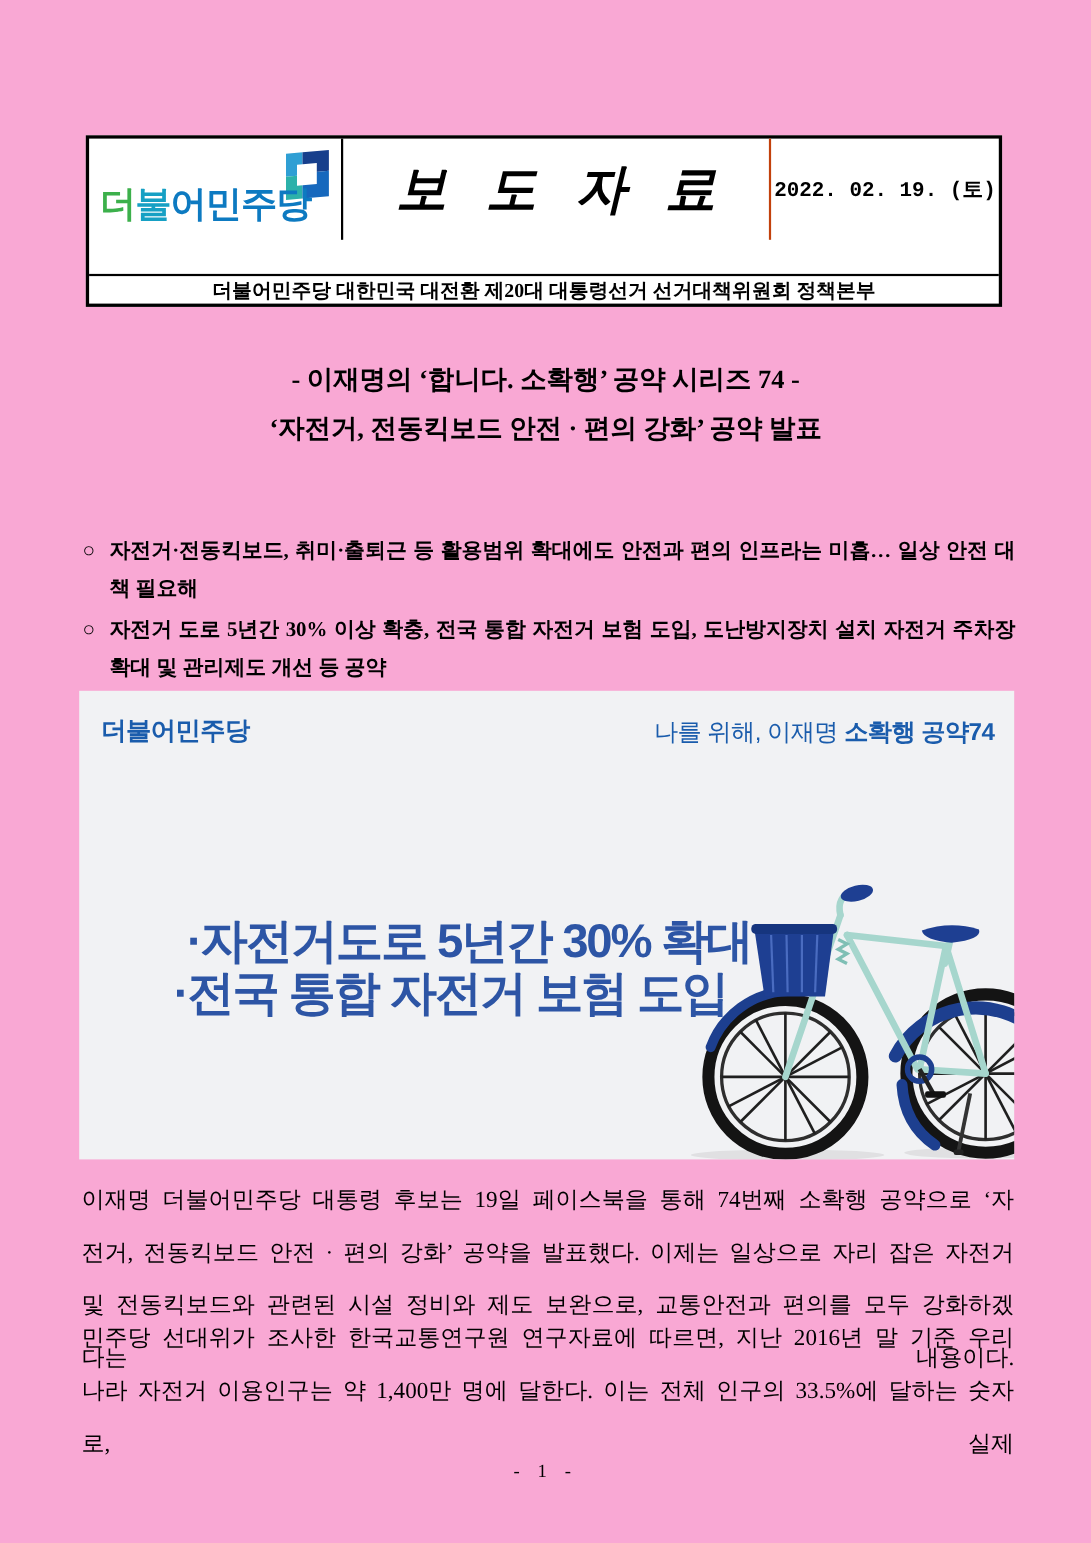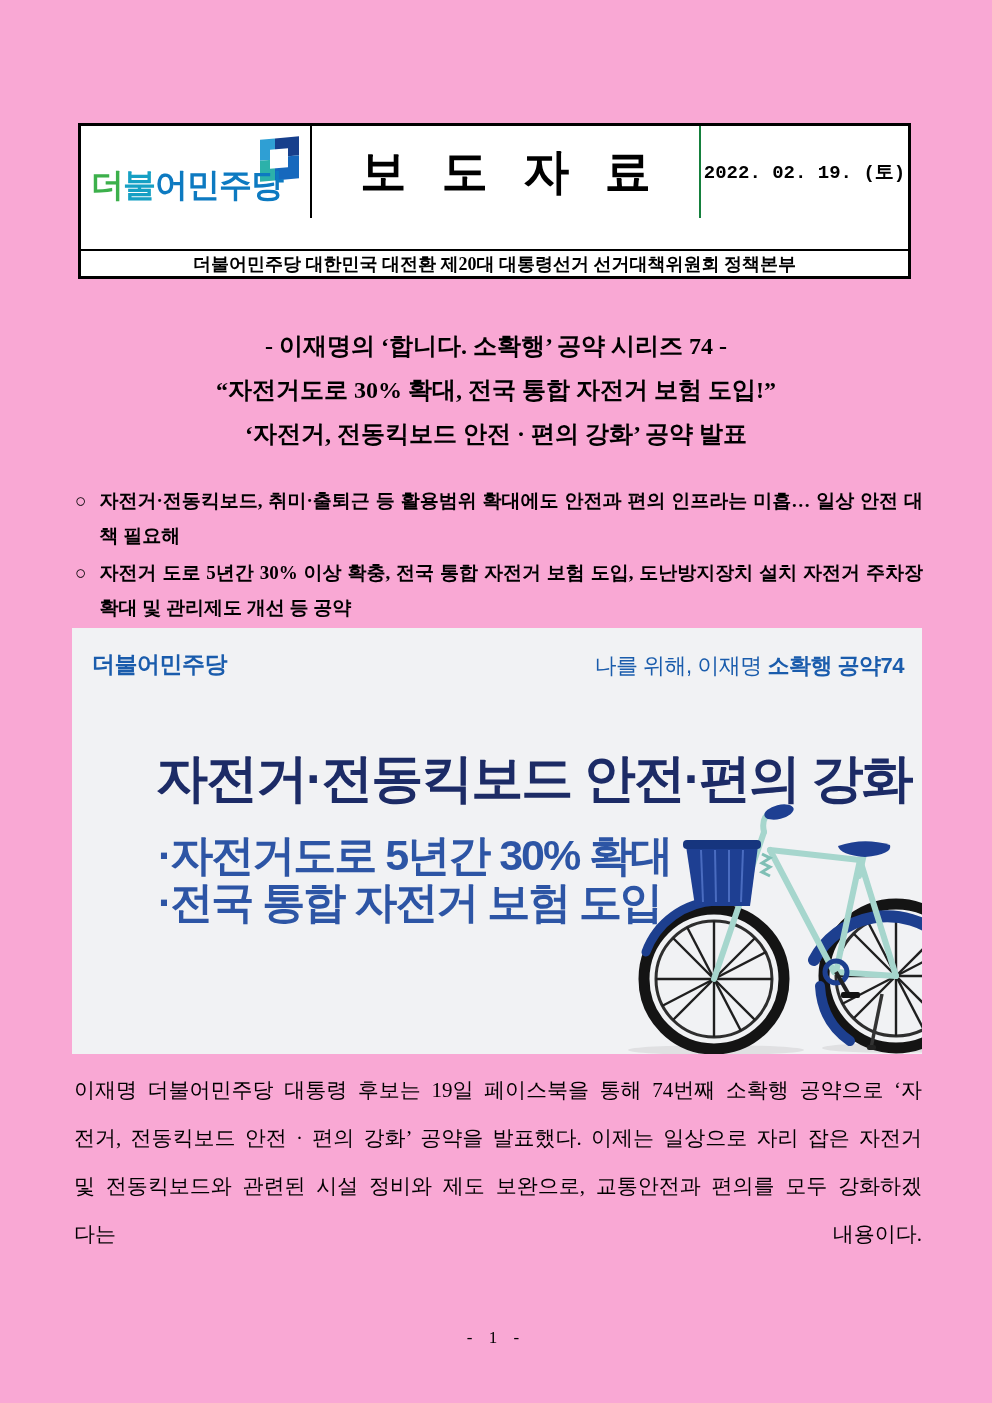--- a/index.html
+++ b/index.html
@@ -19,21 +19,21 @@
     width:833px; height:156px;
     border:3px solid #000;
     box-sizing:border-box;
     display:grid;
     grid-template-columns:231px 389px 1fr;
     grid-template-rows:92px 1fr;
     background:#fff;
   }
   .hdr-cell { box-sizing:border-box; }
   .cell-logo  { border-right:2px solid #000; position:relative; }
-  .cell-title { border-right:2px solid #15803d; display:flex; align-items:center; justify-content:center; }
+  .cell-title { border-right:2px solid #c2410c; display:flex; align-items:center; justify-content:center;font-style:italic; }
   .cell-date  { display:flex; align-items:center; justify-content:center;font-family:Liberation Mono, monospace; }
   .cell-org   { grid-column:1 / 4; border-top:2px solid #000; display:flex; align-items:center; justify-content:center;margin-top:31px; }
 
   .press-title {
     font-size:46px; font-weight:900; letter-spacing:12px; padding-left:12px;
     font-family:"Liberation Serif", serif; transform:scaleY(1.05);
     white-space:nowrap;
   }
   .press-date { font-size:19px; font-weight:700; white-space:nowrap; }
   .org-line   { font-size:18px; font-weight:600; white-space:nowrap; }
@@ -78,21 +78,21 @@
   }
   .banner-tagline b { font-weight:800; }
   .banner-heading {
     position:absolute; left:84px; top:116px;
     font-size:52px; font-weight:900; letter-spacing:-2px; white-space:nowrap;
   }
   .banner-sub {
     position:absolute; left:86px;
     font-size:43px; font-weight:700; letter-spacing:-2px; white-space:nowrap;
   }
-  .banner-sub1 { top:199px; }
+  .banner-sub1 { top:199px;margin-left:12px; }
   .banner-sub2 { top:246px; }
   .banner-bike { position:absolute; left:552px; top:126px; }
 
   
   .para {
     position:absolute; left:74px; width:848px;
     font-size:21px; line-height:48px;
     text-align:justify; text-align-last:justify;
     word-spacing:4px;
   }
@@ -130,39 +130,37 @@
     <div class="hdr-cell cell-date">
       <span class="press-date">2022. 02. 19. (토)</span>
     </div>
     <div class="hdr-cell cell-org">
       <span class="org-line">더불어민주당 대한민국 대전환 제20대 대통령선거 선거대책위원회 정책본부</span>
     </div>
   </div>
 
   <div class="headline">
     <div>- 이재명의 ‘합니다. 소확행’ 공약 시리즈 74 -</div>
-    <div>“자전거도로 30% 확대, 전국 통합 자전거 보험 도입!”</div>
     <div>‘자전거, 전동킥보드 안전 · 편의 강화’ 공약 발표</div>
   </div>
 
   <div class="bullets">
     <div class="bullet">
       <span class="bullet-marker">○</span>
       <span class="bullet-text">자전거·전동킥보드, 취미·출퇴근 등 활용범위 확대에도 안전과 편의 인프라는 미흡… 일상 안전 대책 필요해</span>
     </div>
     <div class="bullet">
       <span class="bullet-marker">○</span>
       <span class="bullet-text">자전거 도로 5년간 30% 이상 확충, 전국 통합 자전거 보험 도입, 도난방지장치 설치 자전거 주차장 확대 및 관리제도 개선 등 공약</span>
     </div>
   </div>
 
   <div class="banner">
     <span class="banner-logo" style="color: rgb(26, 92, 172);">더불어민주당</span>
     <span class="banner-tagline" style="color: rgb(26, 92, 172); margin-left: 20px;"><span>나를 위해, 이재명 </span><b>소확행 공약74</b></span>
-    <span class="banner-heading" style="color: rgb(28, 43, 102);">자전거·전동킥보드 안전·편의 강화</span>
     <span class="banner-sub banner-sub1" style="color: rgb(45, 85, 165);">·자전거도로 5년간 30% 확대</span>
     <span class="banner-sub banner-sub2" style="color: rgb(45, 85, 165);">·전국 통합 자전거 보험 도입</span>
 
     <span class="banner-bike">
       <svg width="310" height="300" viewBox="0 0 310 300">
 
         <ellipse cx="92" cy="296" rx="88" ry="5" fill="rgba(0,0,0,0.07)"></ellipse>
         <ellipse cx="268" cy="294" rx="70" ry="5" fill="rgba(0,0,0,0.07)"></ellipse>
 
         <g>
@@ -237,16 +235,17 @@
         <rect x="59" y="86" width="78" height="9" rx="4" fill="#16357e"></rect>
 
         <ellipse cx="155" cy="58" rx="15" ry="7" fill="#1e3f92" transform="rotate(-14 155 58)"></ellipse>
 
         <path d="M 214 92 Q 240 83 266 91 Q 269 100 241 103 Q 216 101 214 92 Z" fill="#1e3f92"></path>
       </svg>
     </span>
   </div>
 
   <div class="para para1">이재명 더불어민주당 대통령 후보는 19일 페이스북을 통해 74번째 소확행 공약으로 ‘자전거, 전동킥보드 안전 · 편의 강화’ 공약을 발표했다. 이제는 일상으로 자리 잡은 자전거 및 전동킥보드와 관련된 시설 정비와 제도 보완으로, 교통안전과 편의를 모두 강화하겠다는 내용이다.</div>
+  <div class="para para2">민주당 선대위가 조사한 한국교통연구원 연구자료에 따르면, 지난 2016년 말 기준 우리나라 자전거 이용인구는 약 1,400만 명에 달한다. 이는 전체 인구의 33.5%에 달하는 숫자로, 실제</div>
 
   <div class="page-number">- 1 -</div>
 
 </div>
 
 </body></html>

